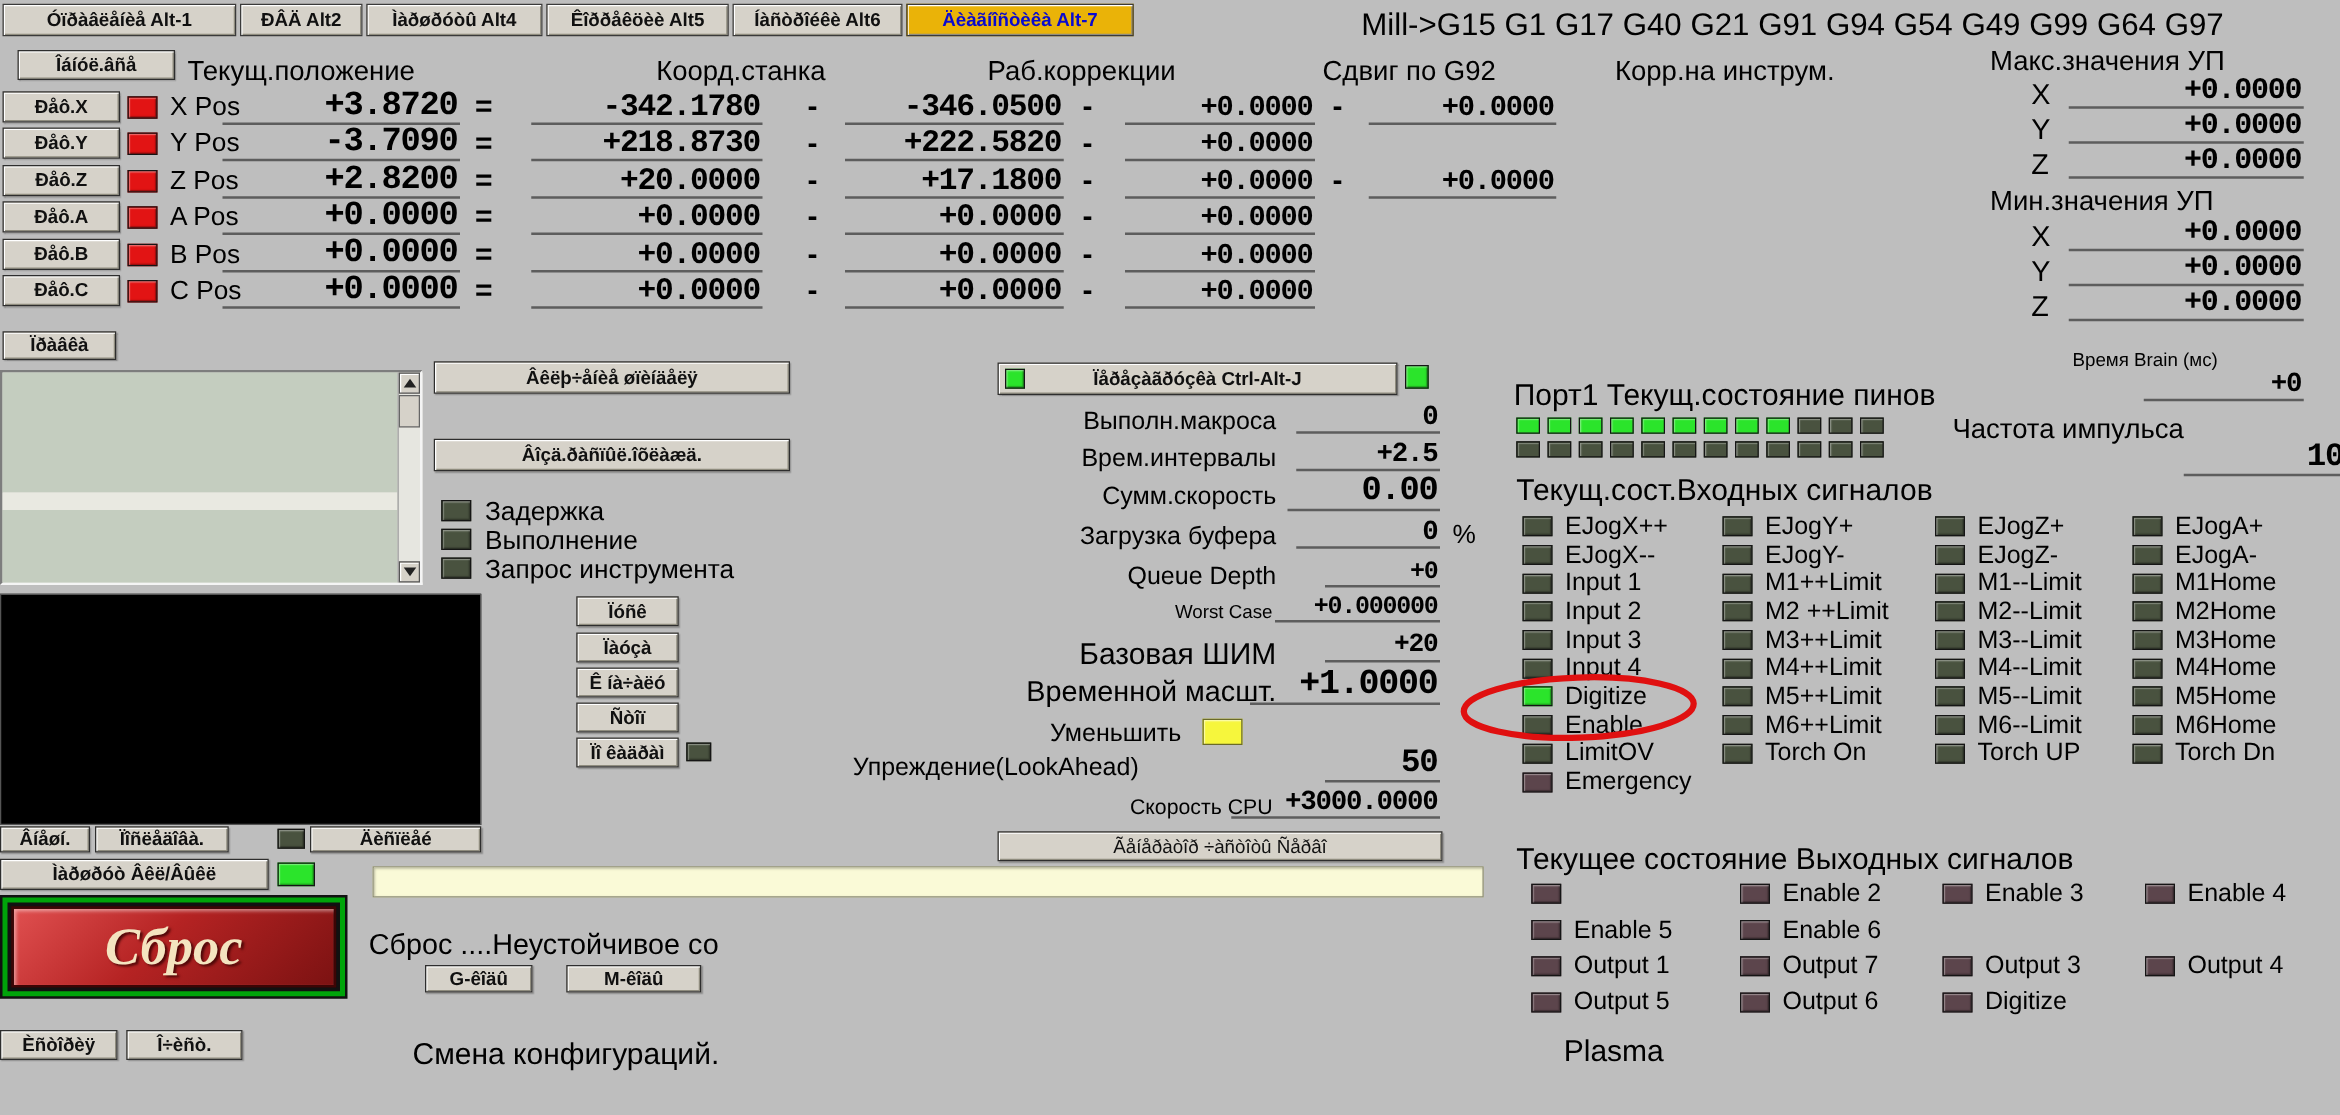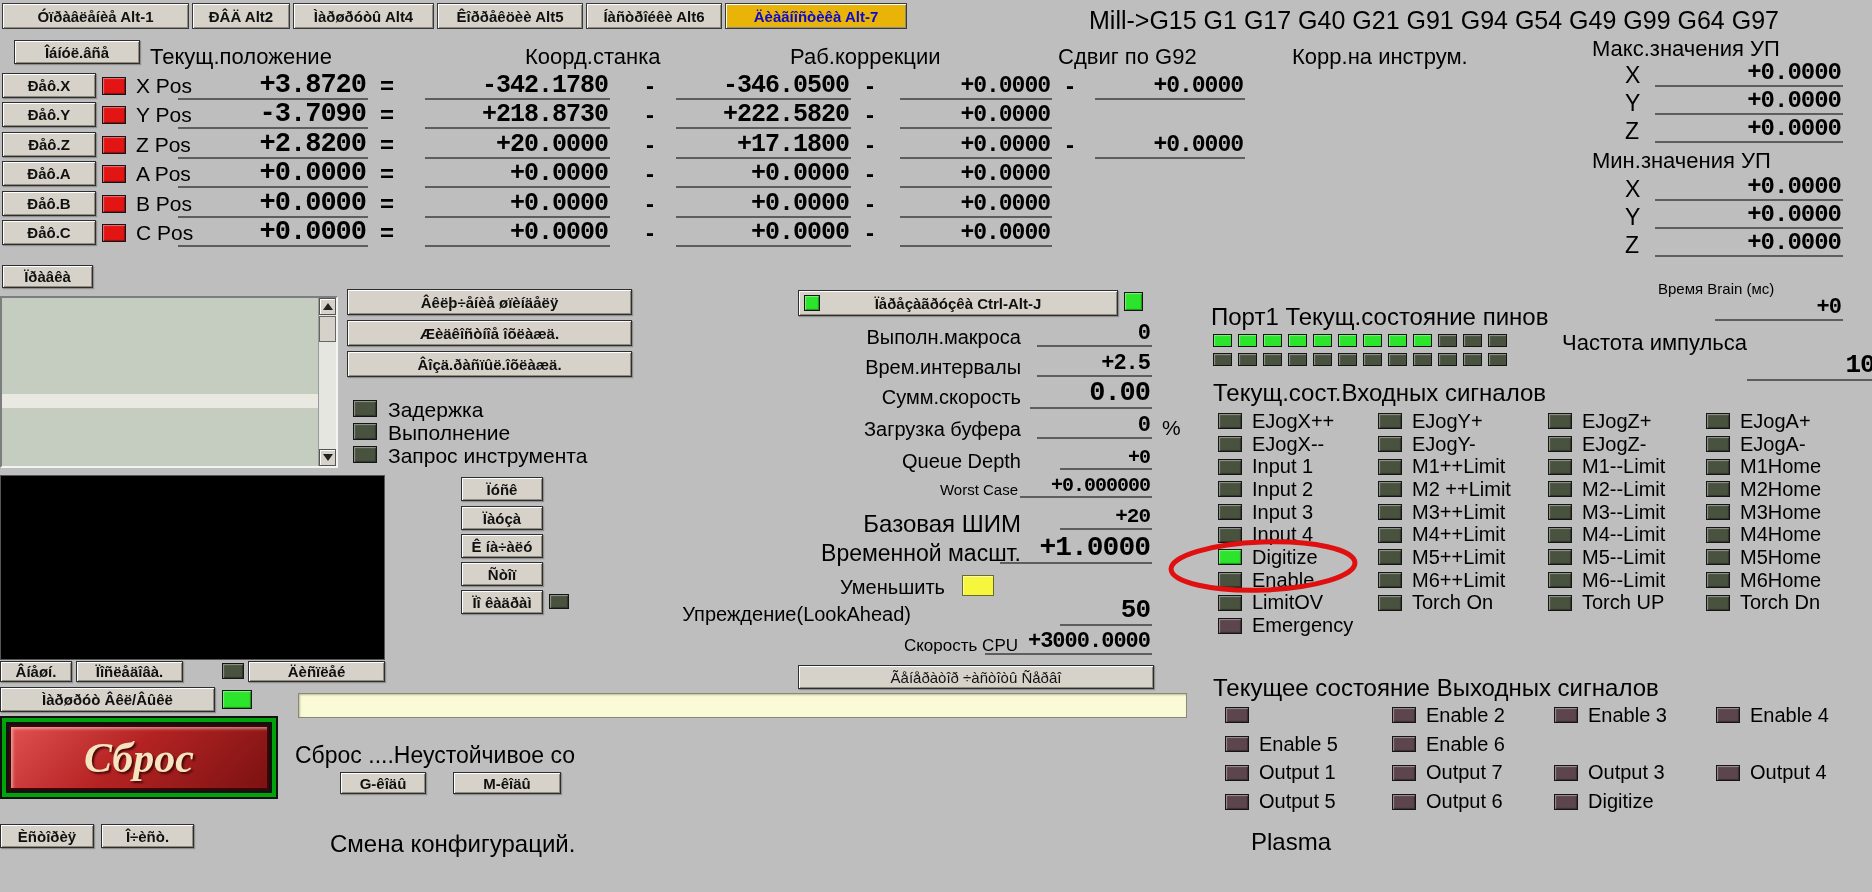--- a/index.html
+++ b/index.html
@@ -181,21 +181,20 @@
           <span class="tri-up"></span>
         </div>
       <div class="abs" style="left:0;top:18px;width:17px;height:26px;background:#D6D2C9;border:1px solid #666"></div>
       <div class="sb-btn" style="bottom:0">
           <span class="tri-dn"></span>
         </div>
     </div>
   </div>
 
   <div class="btn" style="left:347px;top:289px;width:285px;height:26px">Âêëþ÷åíèå øïèíäåëÿ</div>
-  <div class="btn" style="left:347px;top:320px;width:285px;height:26px">Æèäêîñòíîå îõëàæä.</div>
   <div class="btn" style="left:347px;top:351px;width:285px;height:26px">Âîçä.ðàñïûë.îõëàæä.</div>
 
   <span class="led off" style="left:353px;top:400px;width:24px;height:17px"></span>
   <div class="lbl" style="left:388px;top:398px;font-size:21px">Задержка</div>
   <span class="led off" style="left:353px;top:423px;width:24px;height:17px"></span>
   <div class="lbl" style="left:388px;top:421px;font-size:21px">Выполнение</div>
   <span class="led off" style="left:353px;top:446px;width:24px;height:17px"></span>
   <div class="lbl" style="left:388px;top:444px;font-size:21px">Запрос инструмента</div>
 
   <div class="abs" style="left:0;top:475px;width:385px;height:185px;background:#000;border:1px solid #555"></div>

